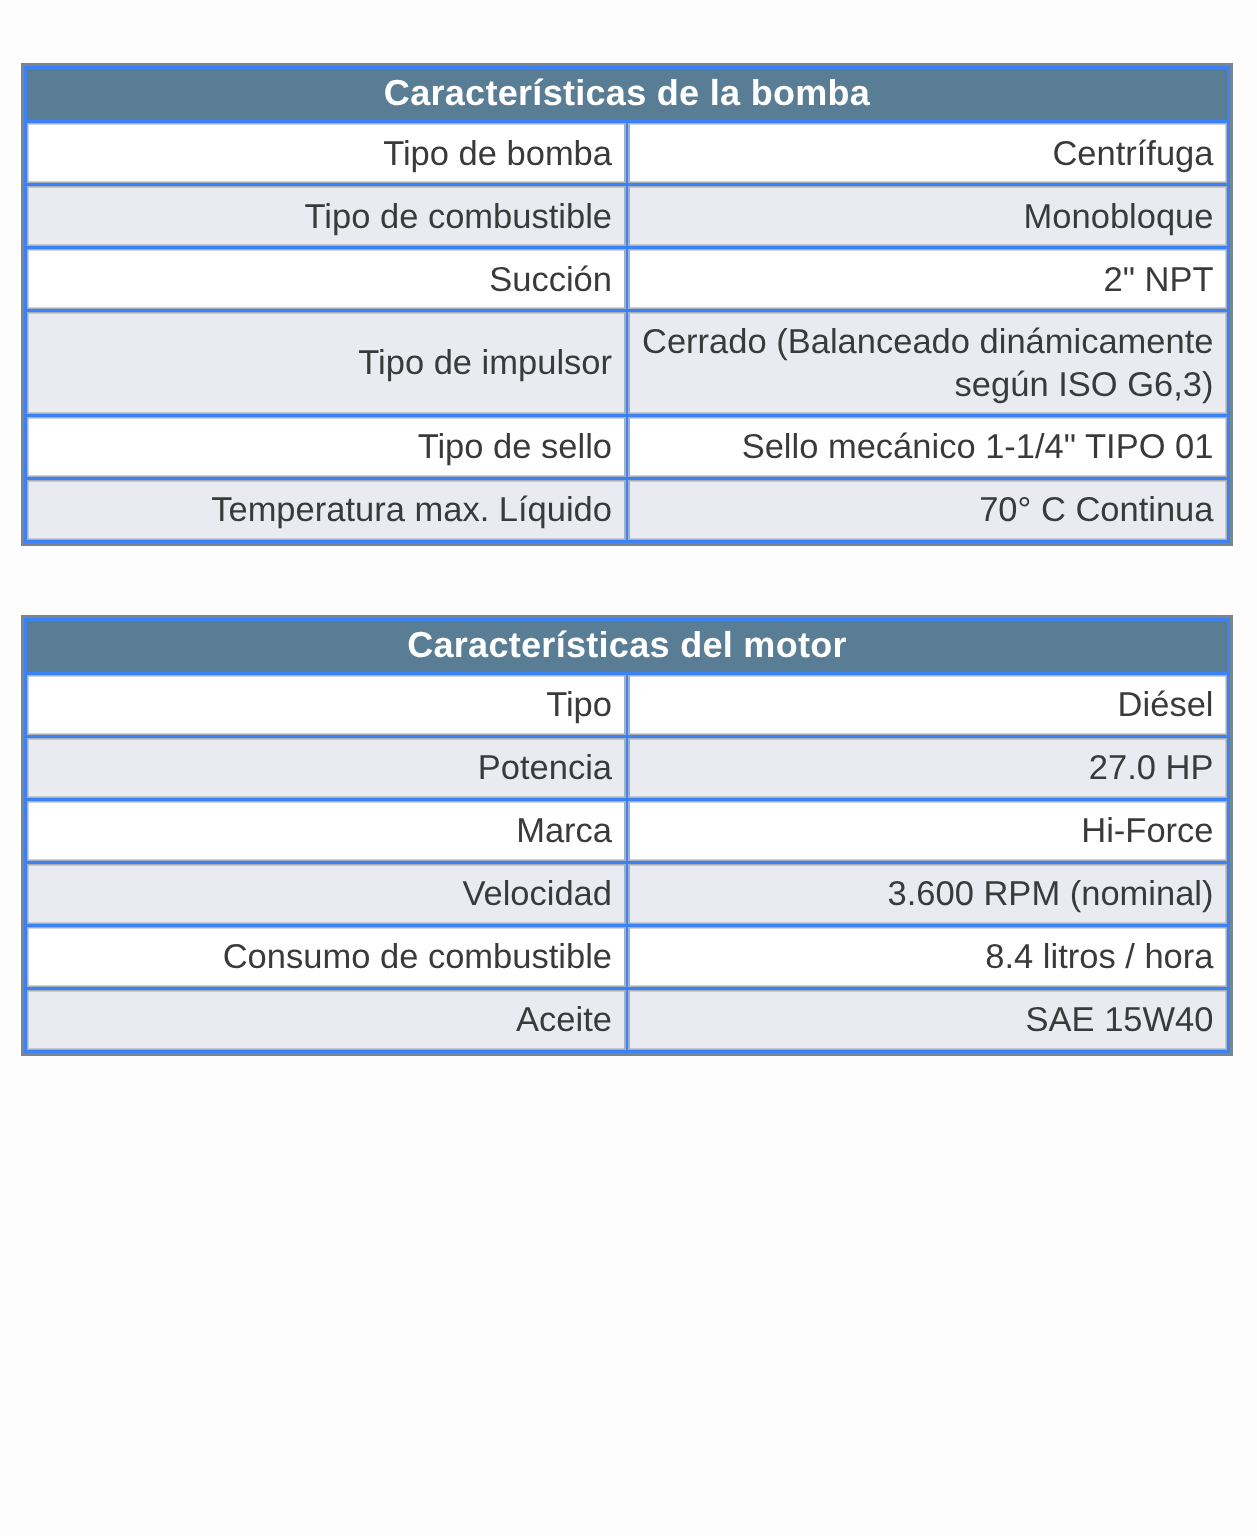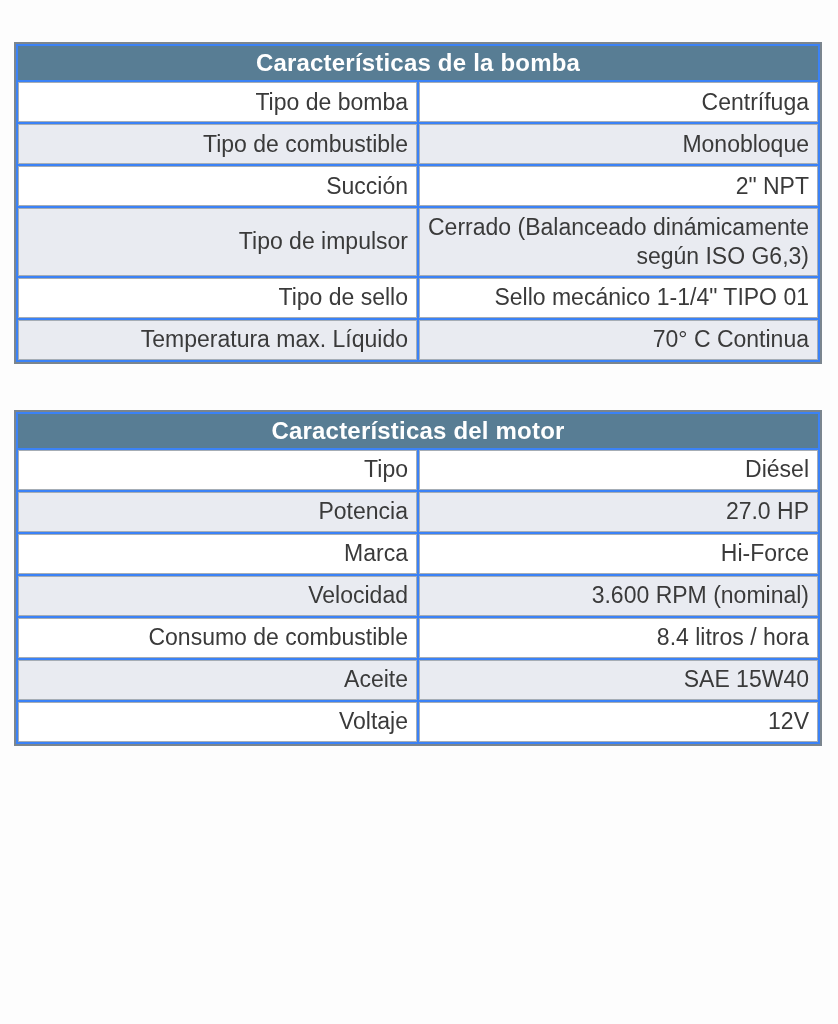--- a/index.html
+++ b/index.html
@@ -131,20 +131,16 @@
           <td class="value">3.600 RPM (nominal)</td>
         </tr>
         <tr>
           <td class="label">Consumo de combustible</td>
           <td class="value">8.4 litros / hora</td>
         </tr>
         <tr>
           <td class="label">Aceite</td>
           <td class="value">SAE 15W40</td>
         </tr>
-        <tr>
-          <td class="label">Voltaje</td>
-          <td class="value">12V</td>
-        </tr>
       </tbody>
   </table>
 
 </div>
 
 </body></html>

